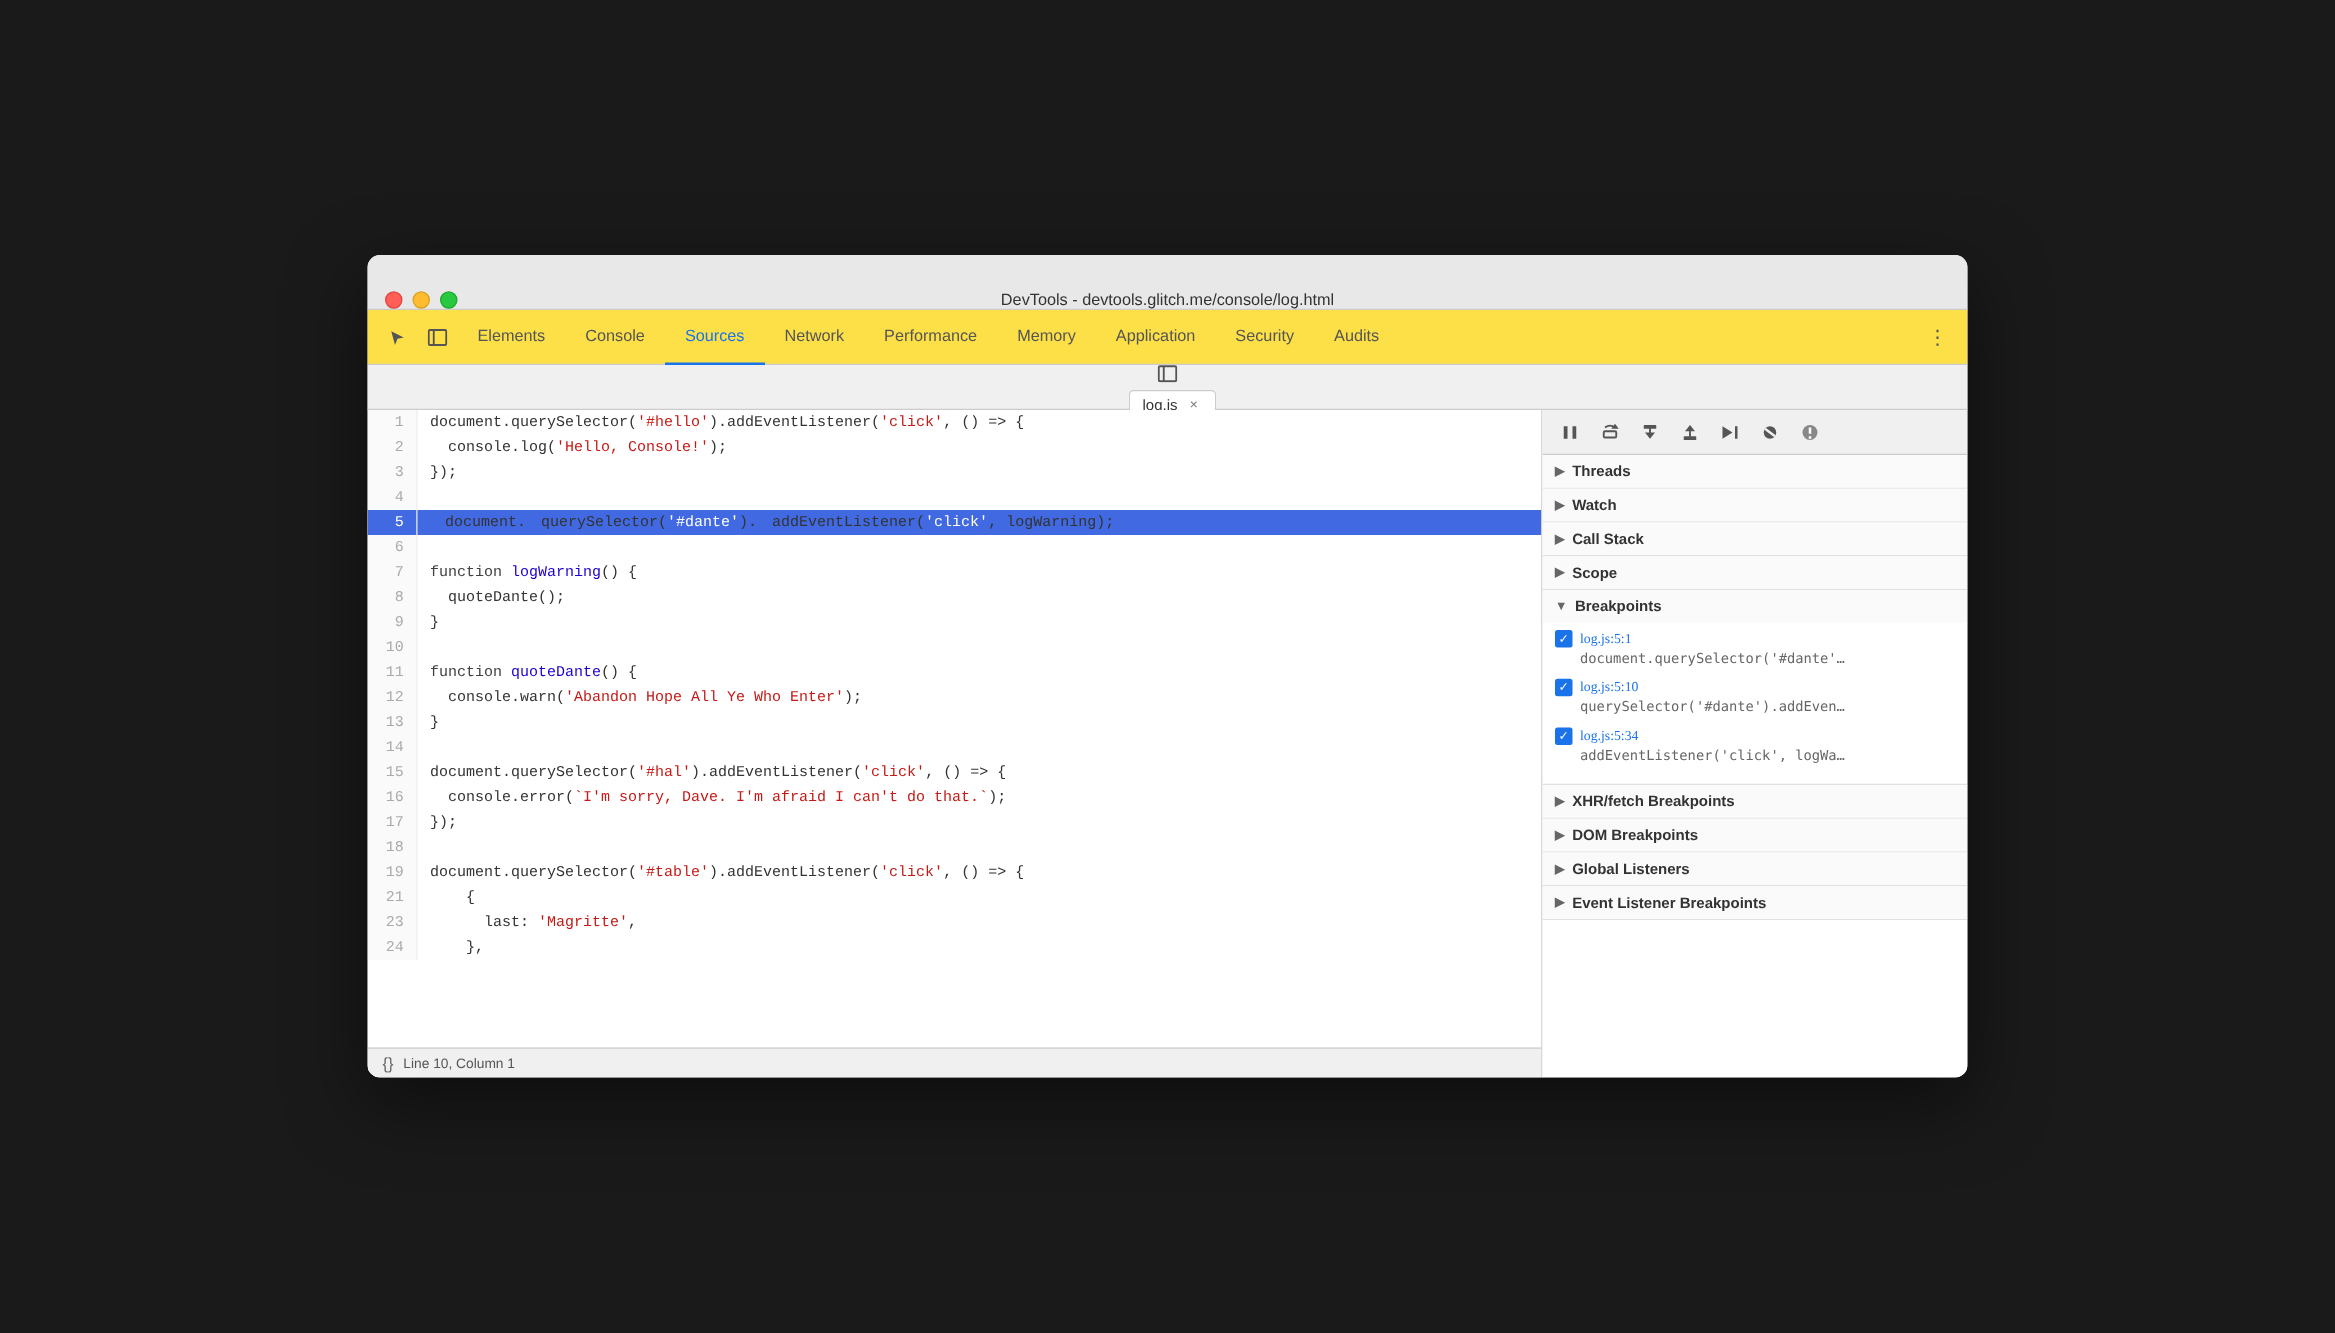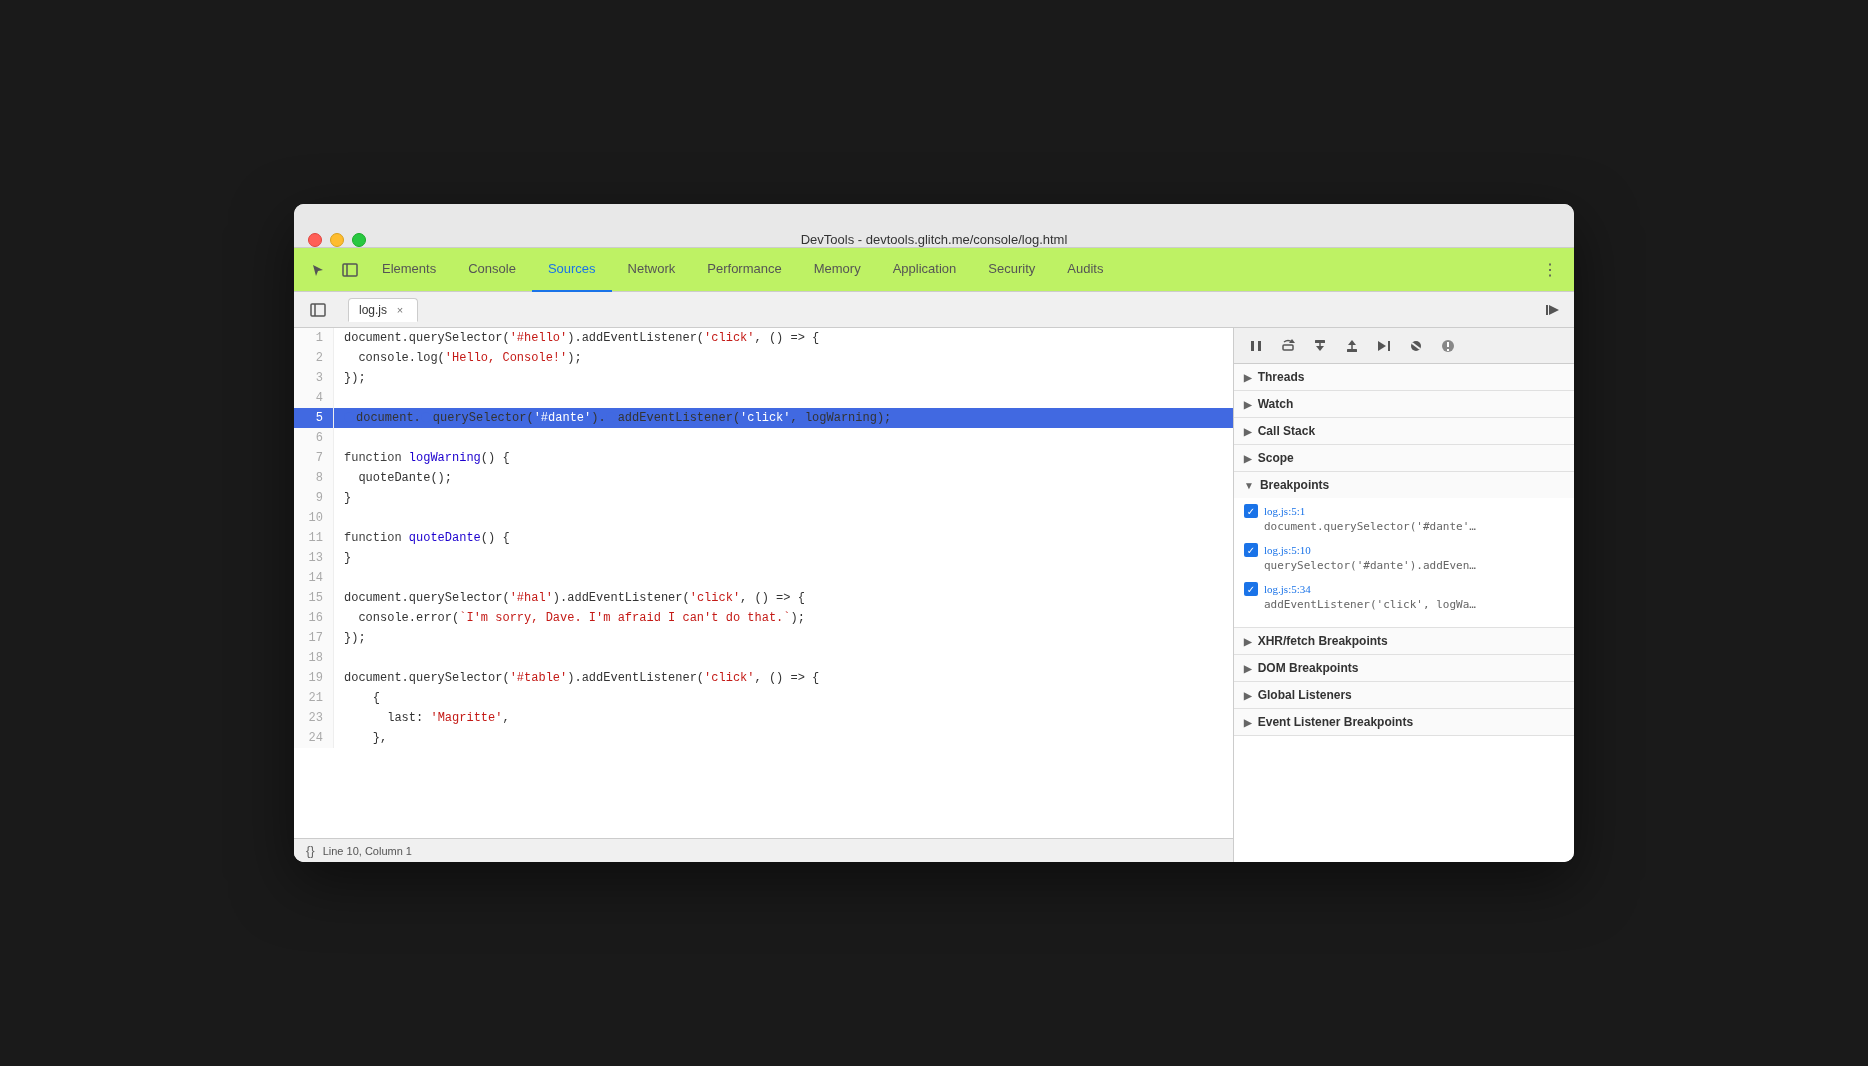--- a/index.html
+++ b/index.html
@@ -41,21 +41,21 @@
     }
     .tl-close { background: #ff5f57; border: 1px solid #e0443e; }
     .tl-minimize { background: #febc2e; border: 1px solid #d9a01e; }
     .tl-maximize { background: #28c840; border: 1px solid #1aab29; }
     .title-text {
       font-size: 13px;
       color: #333;
       font-weight: 500;
     }
     .devtools-tabs {
-      background: #bef264;
+      background: #fde047;
       display: flex;
       align-items: center;
       border-bottom: 1px solid #ccc;
       padding: 0 8px;
       height: 44px;
       text-align: center;
     }
     .devtools-icon-btn {
       width: 32px;
       height: 32px;
@@ -99,20 +99,21 @@
       height: 570px;
     }
     .sources-toolbar {
       background: #f0f0f0;
       border-bottom: 1px solid #ccc;
       display: flex;
       align-items: center;
       height: 36px;
       padding: 0 8px;
       gap: 6px;
+      flex-direction: column;
     }
     .file-tab {
       display: flex;
       align-items: center;
       gap: 6px;
       padding: 4px 10px;
       background: #fff;
       border: 1px solid #ccc;
       border-bottom: 1px solid #fff;
       border-radius: 4px 4px 0 0;
@@ -422,20 +423,24 @@
           </div>
           <div class="code-line">
             <span class="line-num">10</span>
             <span class="line-content"></span>
           </div>
           <div class="code-line">
             <span class="line-num">11</span>
             <span class="line-content"><span class="kw">function </span><span class="fn">quoteDante</span><span class="id">() {</span></span>
           </div>
           <div class="code-line">
+            <span class="line-num">12</span>
+            <span class="line-content">  <span class="id">console.warn(</span><span class="str">'Abandon Hope All Ye Who Enter'</span><span class="id">);</span></span>
+          </div>
+          <div class="code-line">
             <span class="line-num">13</span>
             <span class="line-content"><span class="id">}</span></span>
           </div>
           <div class="code-line">
             <span class="line-num">14</span>
             <span class="line-content"></span>
           </div>
           <div class="code-line">
             <span class="line-num">15</span>
             <span class="line-content"><span class="id">document.querySelector(</span><span class="str">'#hal'</span><span class="id">).addEventListener(</span><span class="str">'click'</span><span class="id">, () =&gt; {</span></span>

